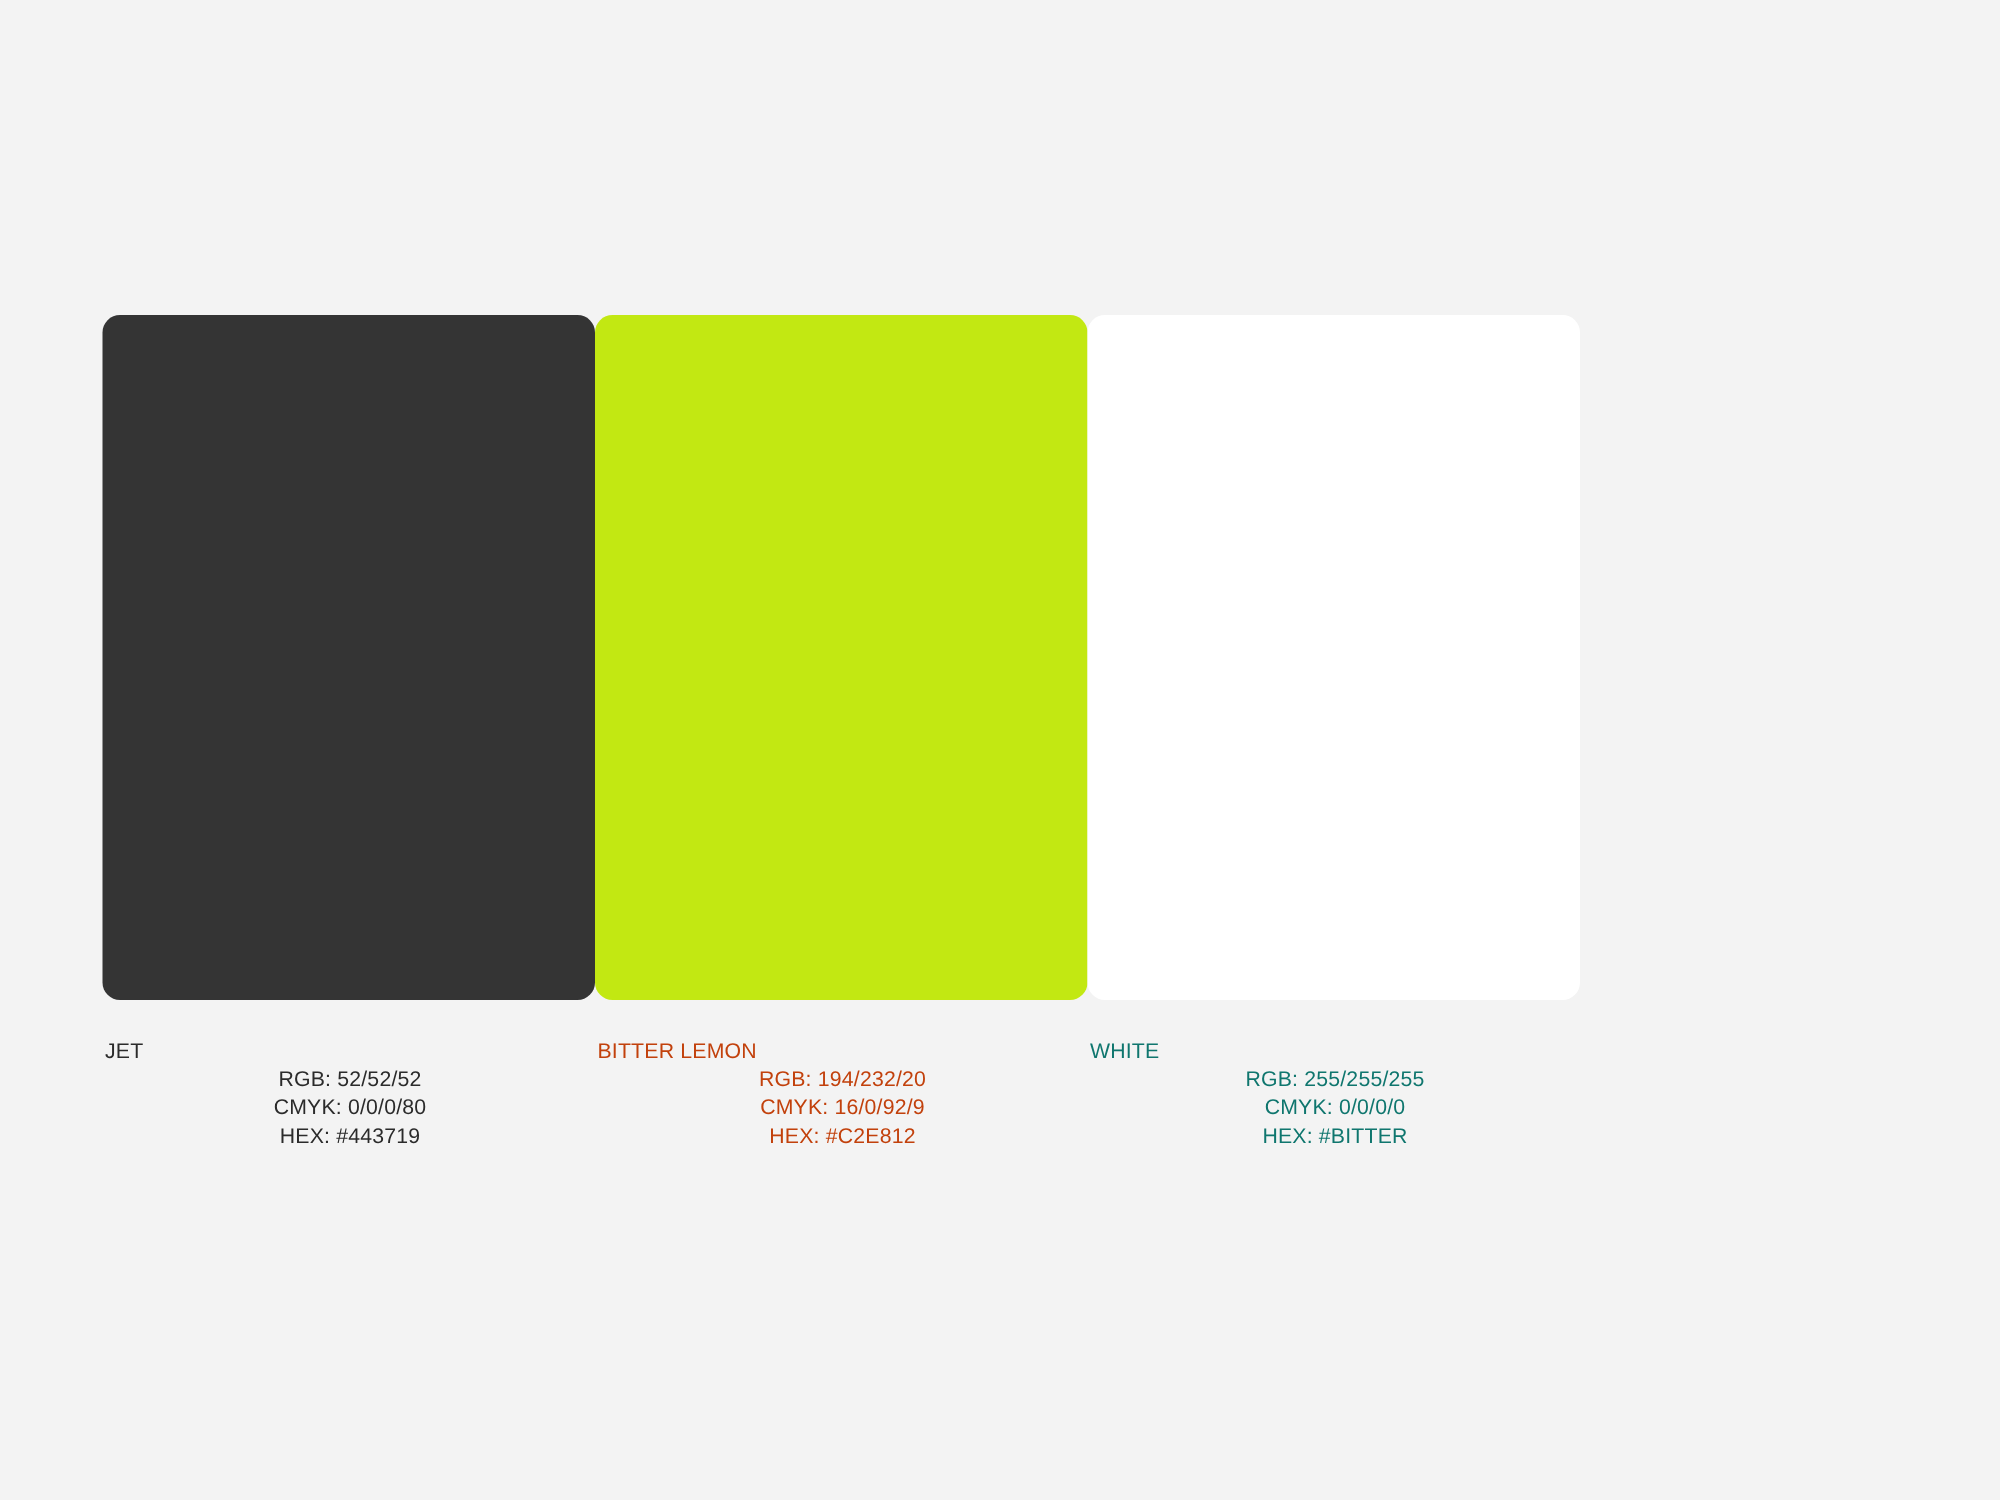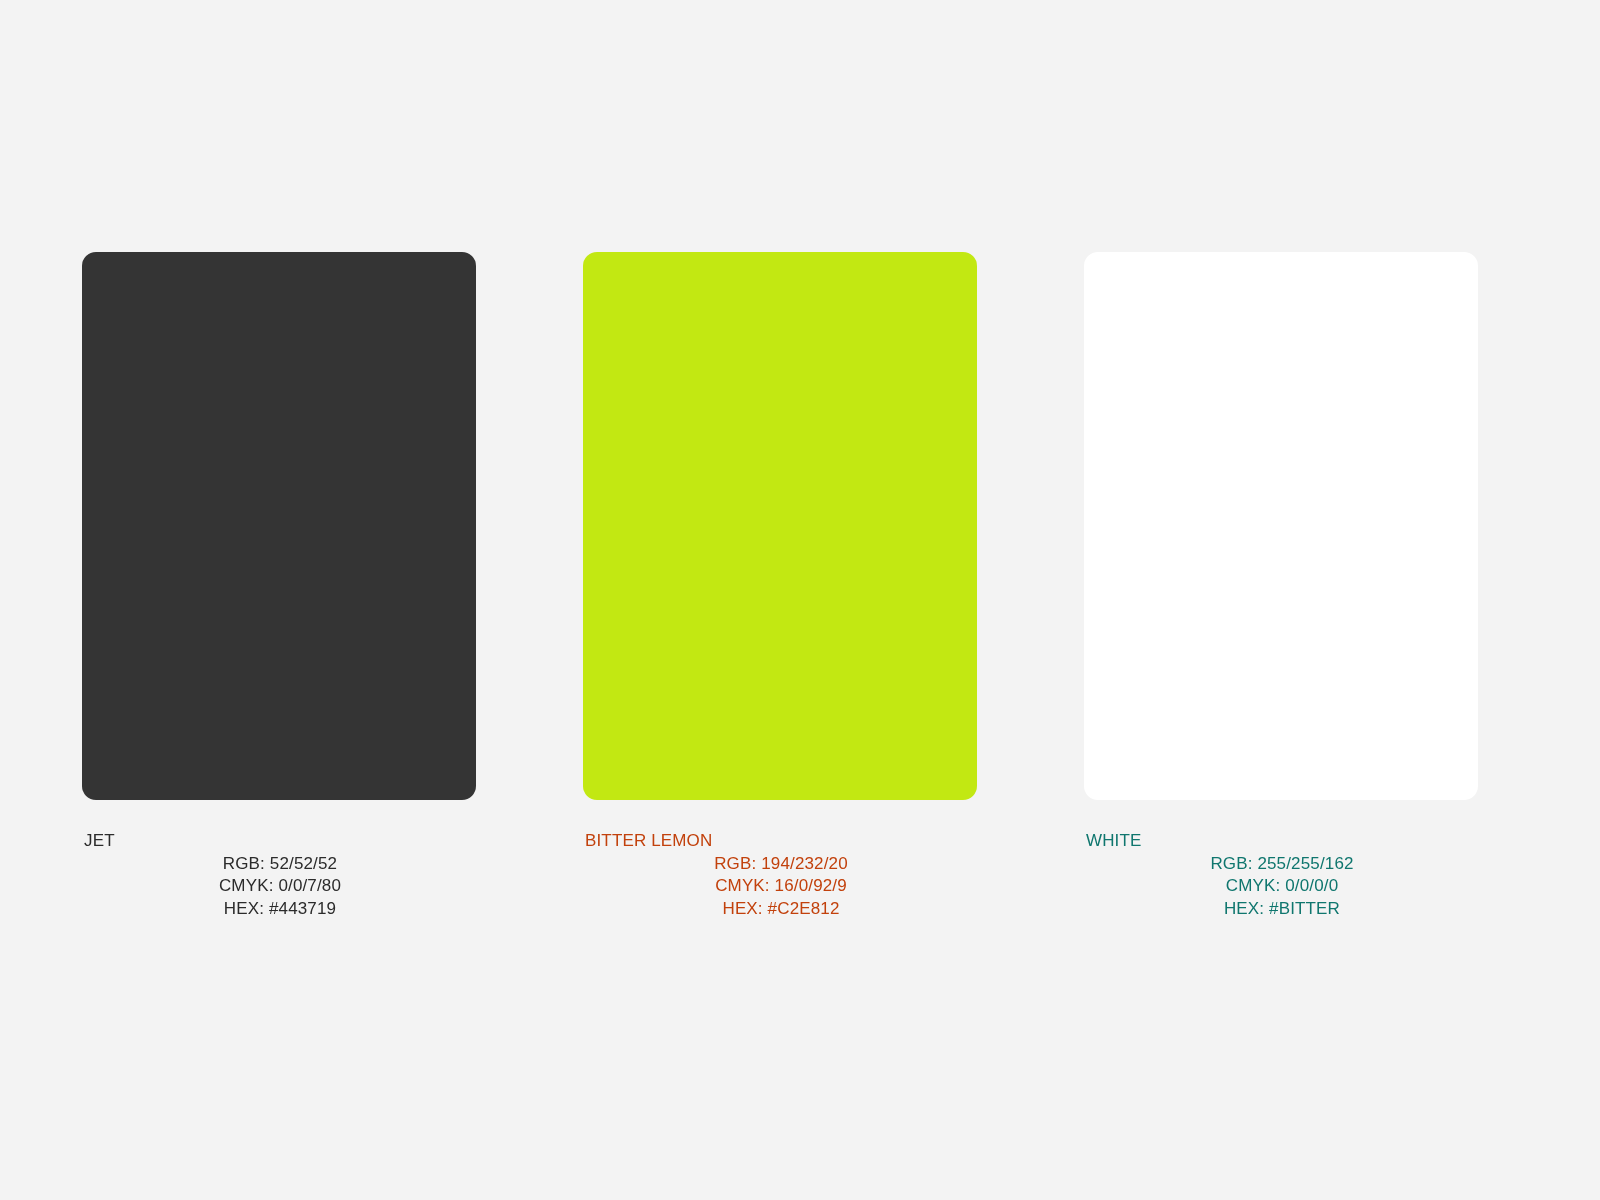--- a/index.html
+++ b/index.html
@@ -22,21 +22,20 @@
   }
 
   #swatch-row {
     position: absolute;
     left: 82px;
     top: 252px;
     width: 1412px;
     display: flex;
     flex-direction: row;
     align-items: flex-start;
-    gap: 107px;
   }
 
   .swatch-card {
     width: 394px;
     display: flex;
     flex-direction: column;
     align-items: stretch;
   }
 
   .swatch-chip {
@@ -71,39 +70,39 @@
 
 <div id="palette-board">
 
   <div id="swatch-row">
 
     <div class="swatch-card">
       <div class="swatch-chip" style="background-color: rgb(52, 52, 52);"></div>
       <div class="swatch-info" style="color: rgb(43, 43, 43);">
         <span class="swatch-name">JET</span>
         <span class="swatch-spec">RGB: 52/52/52</span>
-        <span class="swatch-spec">CMYK: 0/0/7/80</span>
+        <span class="swatch-spec">CMYK: 0/0/0/80</span>
         <span class="swatch-spec">HEX: #443719</span>
       </div>
     </div>
 
     <div class="swatch-card">
       <div class="swatch-chip" style="background-color: rgb(194, 232, 18);"></div>
       <div class="swatch-info" style="color: #c2410c;">
         <span class="swatch-name">BITTER LEMON</span>
         <span class="swatch-spec">RGB: 194/232/20</span>
         <span class="swatch-spec">CMYK: 16/0/92/9</span>
         <span class="swatch-spec">HEX: #C2E812</span>
       </div>
     </div>
 
     <div class="swatch-card">
       <div class="swatch-chip" style="background-color: rgb(255, 255, 255);"></div>
       <div class="swatch-info" style="color: #0f766e;">
         <span class="swatch-name">WHITE</span>
-        <span class="swatch-spec">RGB: 255/255/162</span>
+        <span class="swatch-spec">RGB: 255/255/255</span>
         <span class="swatch-spec">CMYK: 0/0/0/0</span>
         <span class="swatch-spec">HEX: #BITTER</span>
       </div>
     </div>
 
   </div>
 </div>
 
 </body></html>

